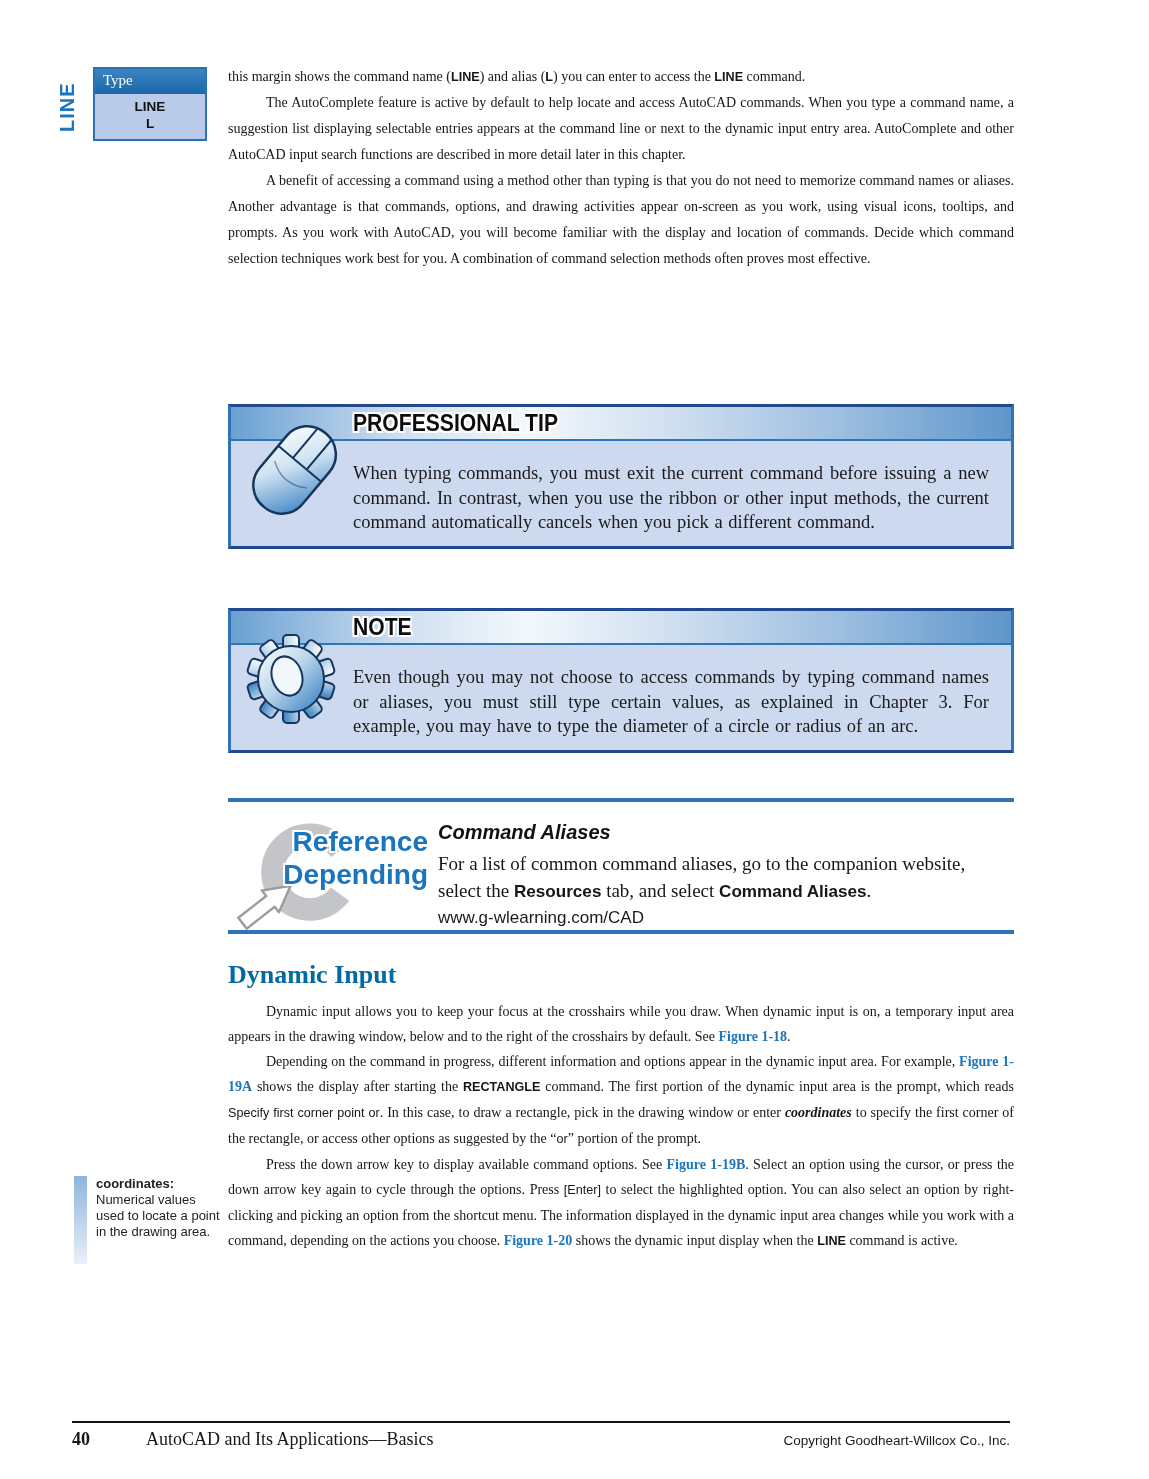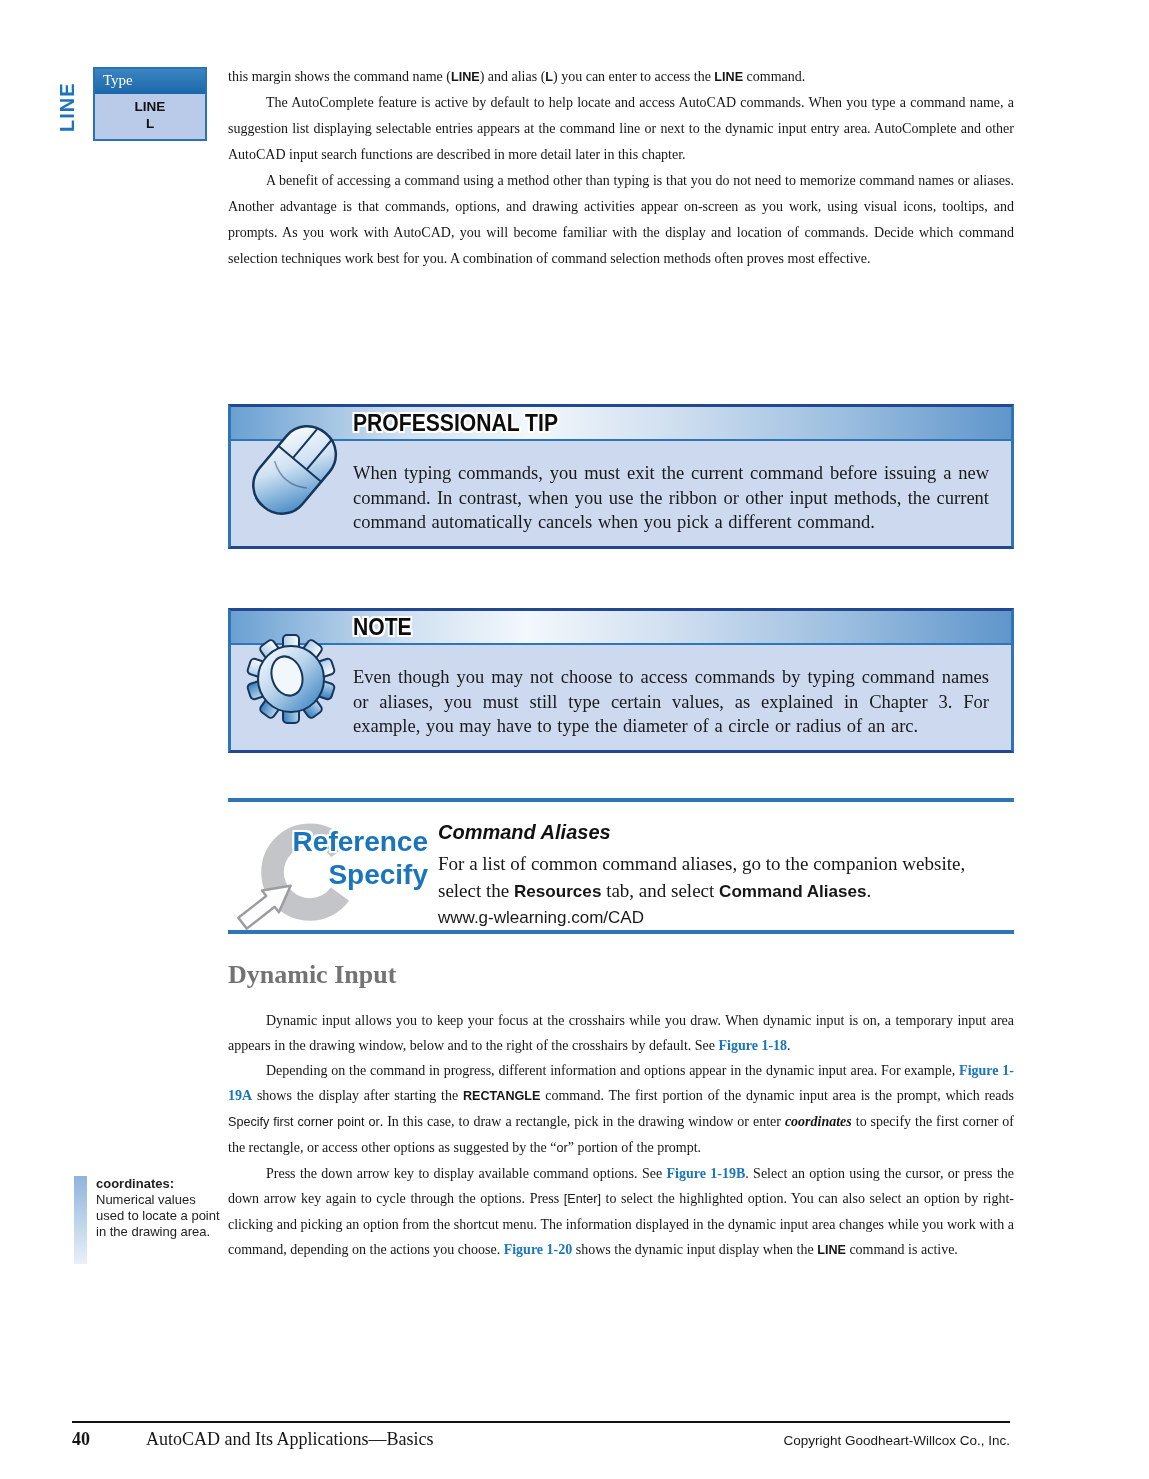--- a/index.html
+++ b/index.html
@@ -85,21 +85,21 @@
   .ref-content { margin-left:8px; padding-top:4px; width:570px; }
   .ref-heading {
     font-family:"Liberation Sans","DejaVu Sans",sans-serif; font-weight:bold;
     font-style:italic; font-size:20px; color:#111; margin-bottom:6px;
   }
   .ref-body { font-size:19px; line-height:27px; }
   .ref-url  { font-family:"Liberation Sans","DejaVu Sans",sans-serif; font-size:17px; margin-top:3px; color:#1a1a1a; }
 
   
   .dyn-col { position:absolute; left:228px; top:960px; width:786px; }
-  .section-heading { font-size:26px; font-weight:bold; color:#737373; margin-bottom:18px; font-family:"Liberation Serif",serif; }
+  .section-heading { font-size:26px; font-weight:bold; color:#0369a1; margin-bottom:9px; font-family:"Liberation Serif",serif; }
   .dyn-col .body-p { line-height:25px; }
 
   
   .margin-def { position:absolute; left:74px; top:1176px; width:150px; display:flex; }
   .margin-def-bar { width:13px; height:88px; background:linear-gradient(180deg,#8fb4dc,#e9f0f8); flex-shrink:0; }
   .margin-def-text {
     margin-left:9px; width:126px;
     font-family:"Liberation Sans","DejaVu Sans",sans-serif; font-size:13px; line-height:16px; color:#222;
   }
   .margin-def-text .term { font-weight:bold; }
@@ -192,21 +192,21 @@
   <div class="ref-section">
     <div class="ref-logo">
       <svg width="150" height="118" viewBox="0 0 150 120">
         <circle cx="82" cy="56" r="38" fill="none" stroke="#c3c5c8" stroke-width="23" stroke-dasharray="191 48" stroke-dashoffset="215"></circle>
         <g transform="rotate(-38 34 92)">
           <path d="M8 85 h36 v-7 l26 14 -26 14 v-7 h-36 z" fill="#fdfdfd" stroke="#9b9da0" stroke-width="2.5" stroke-linejoin="round"></path>
         </g>
       </svg>
       <div class="ref-logo-text">
         <span>Reference</span>
-        <span>Specify</span>
+        <span>Depending</span>
       </div>
     </div>
     <div class="ref-content">
       <div class="ref-heading">Command Aliases</div>
       <div class="ref-body"><span>For a list of common command aliases, go to the companion website, select the </span><span class="seg-b">Resources</span><span> tab, and select </span><span class="seg-b">Command Aliases</span><span>.</span></div>
       <div class="ref-url">www.g-wlearning.com/CAD</div>
     </div>
   </div>
 
   <div class="dyn-col">

